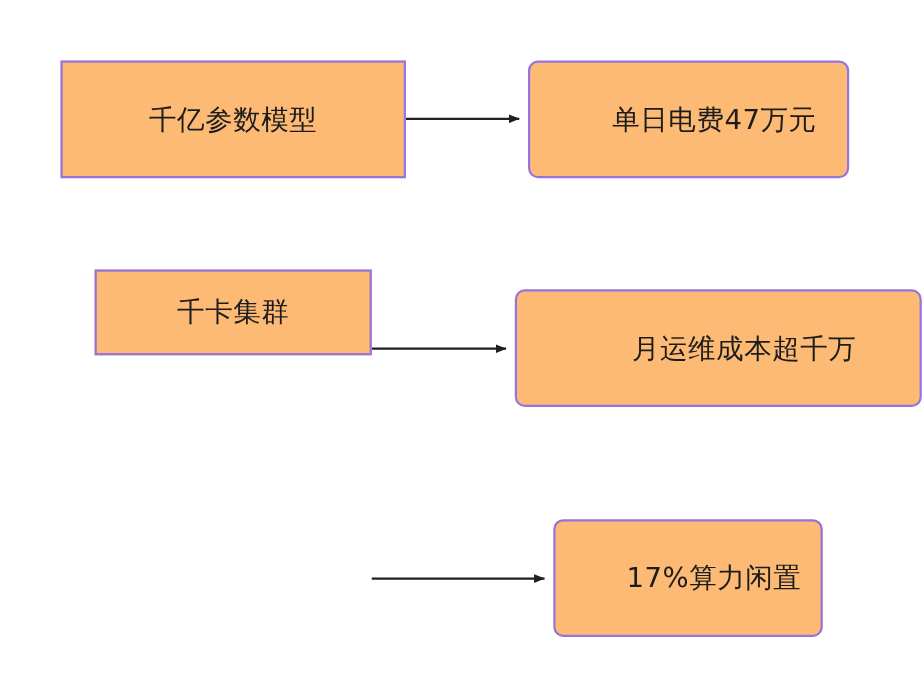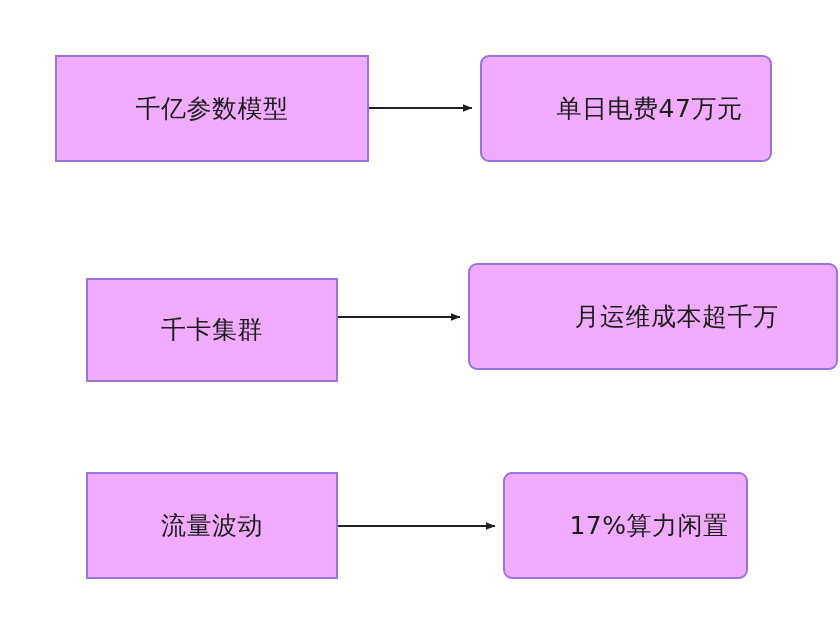--- a/index.html
+++ b/index.html
@@ -18,21 +18,21 @@
   #diagram-canvas {
     position: absolute;
     left: 0;
     top: 0;
     width: 840px;
     height: 636px;
   }
   .node {
     position: absolute;
     box-sizing: border-box;
-    background: #f0abfc;
+    background: #fdba74;
     border: 2px solid #9673dd;
     display: flex;
     align-items: center;
     justify-content: center;
     text-align: right;
   }
   .node.square  { border-radius: 0; }
   .node.rounded { border-radius: 9px; padding-left: 47px; }
   .node-label {
     font-size: 25px;
@@ -68,29 +68,26 @@
   </svg>
 
   <div class="node square" style="left:55px; top:55px; width:314px; height:107px;">
     <span class="node-label">千亿参数模型</span>
   </div>
 
   <div class="node rounded" style="left:480px; top:55px; width:292px; height:107px;">
     <span class="node-label">单日电费47万元</span>
   </div>
 
-  <div class="node square" style="left:86px; top:278px; width:252px; height:104px;">
+  <div class="node square" style="left:86px; top:245px; width:252px; height:78px;">
     <span class="node-label">千卡集群</span>
   </div>
 
   <div class="node rounded" style="left:468px; top:263px; width:370px; height:107px;">
     <span class="node-label">月运维成本超千万</span>
   </div>
 
-  <div class="node square" style="left:86px; top:472px; width:252px; height:107px;">
-    <span class="node-label">流量波动</span>
-  </div>
 
   <div class="node rounded" style="left:503px; top:472px; width:245px; height:107px;">
     <span class="node-label">17%算力闲置</span>
   </div>
 
 </div>
 
 </body></html>

